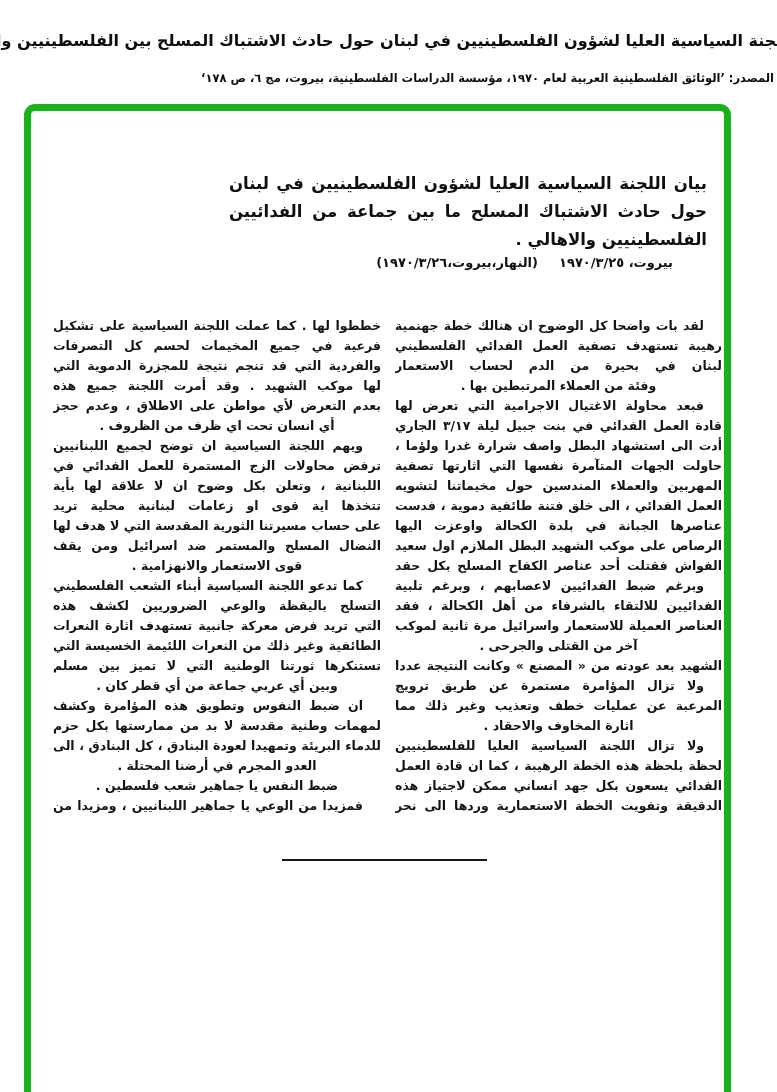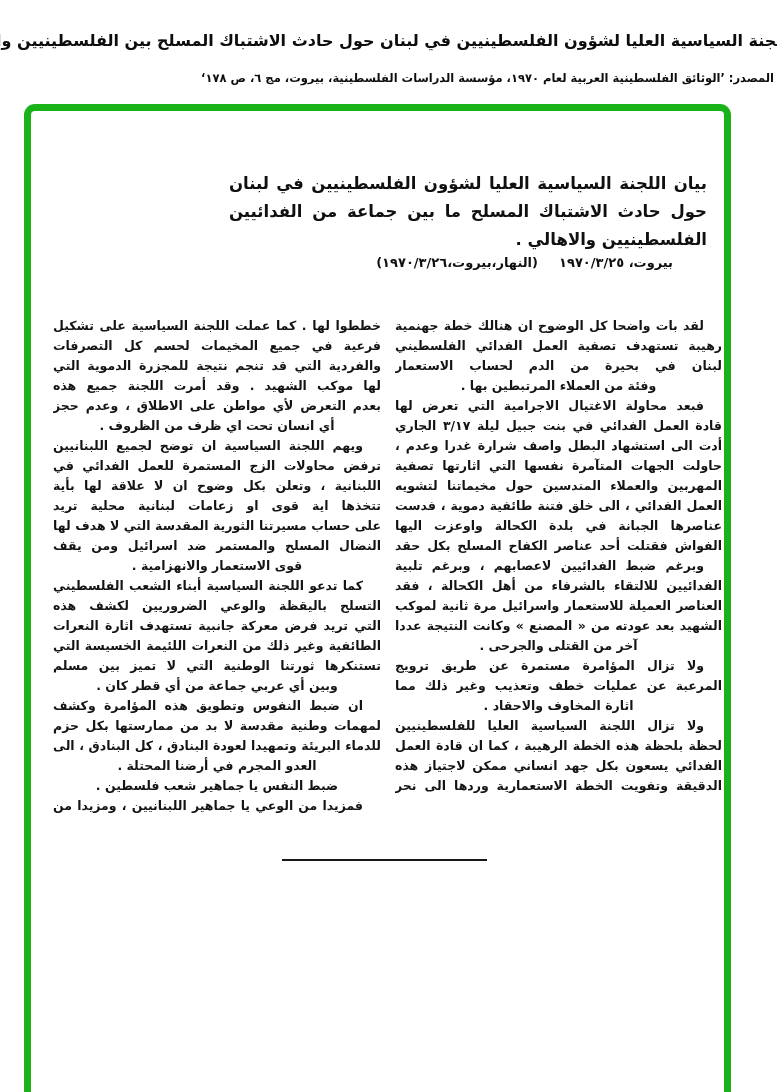--- a/index.html
+++ b/index.html
@@ -67,33 +67,34 @@
     <div class="col">
         <div class="para">
           <div class="bl first">لقد بات واضحا كل الوضوح ان هنالك خطة جهنمية</div>
           <div class="bl">رهيبة تستهدف تصفية العمل الفدائي الفلسطيني واغراق</div>
           <div class="bl">لبنان في بحيرة من الدم لحساب الاستعمار والصهيونية</div>
           <div class="bl last">وفئة من العملاء المرتبطين بها .</div>
         </div>
         <div class="para">
           <div class="bl first">فبعد محاولة الاغتيال الاجرامية التي تعرض لها بعض</div>
           <div class="bl">قادة العمل الفدائي في بنت جبيل ليلة ٣/١٧ الجاري والتي</div>
-          <div class="bl">أدت الى استشهاد البطل واصف شرارة غدرا وعدم ،</div>
+          <div class="bl">أدت الى استشهاد البطل واصف شرارة غدرا ولؤما ،</div>
           <div class="bl">حاولت الجهات المتآمرة نفسها التي اثارتها تصفية اوكار</div>
           <div class="bl">المهربين والعملاء المندسين حول مخيماتنا لتشويه سمعة</div>
           <div class="bl">العمل الفدائي ، الى خلق فتنة طائفية دموية ، فدست</div>
           <div class="bl">عناصرها الجبانة في بلدة الكحالة واوعزت اليها باطلاق</div>
+          <div class="bl">الرصاص على موكب الشهيد البطل الملازم اول سعيد</div>
           <div class="bl">الفواش فقتلت أحد عناصر الكفاح المسلح بكل حقد وجبن</div>
         </div>
         <div class="para">
           <div class="bl first">وبرغم ضبط الفدائيين لاعصابهم ، وبرغم تلبية قادة</div>
           <div class="bl">الفدائيين للالتقاء بالشرفاء من أهل الكحالة ، فقد تربصت</div>
           <div class="bl">العناصر العميلة للاستعمار واسرائيل مرة ثانية لموكب</div>
+          <div class="bl last">آخر من القتلى والجرحى .</div>
           <div class="bl">الشهيد بعد عودته من « المصنع » وكانت النتيجة عددا</div>
-          <div class="bl last">آخر من القتلى والجرحى .</div>
         </div>
         <div class="para">
           <div class="bl first">ولا تزال المؤامرة مستمرة عن طريق ترويج الاشاعات</div>
           <div class="bl">المرعبة عن عمليات خطف وتعذيب وغير ذلك مما يستهدف</div>
           <div class="bl last">اثارة المخاوف والاحقاد .</div>
         </div>
         <div class="para">
           <div class="bl first">ولا تزال اللجنة السياسية العليا للفلسطينيين تواكب</div>
           <div class="bl">لحظة بلحظة هذه الخطة الرهيبة ، كما ان قادة العمل</div>
           <div class="bl">الفدائي يسعون بكل جهد انساني ممكن لاجتياز هذه المرحلة</div>

